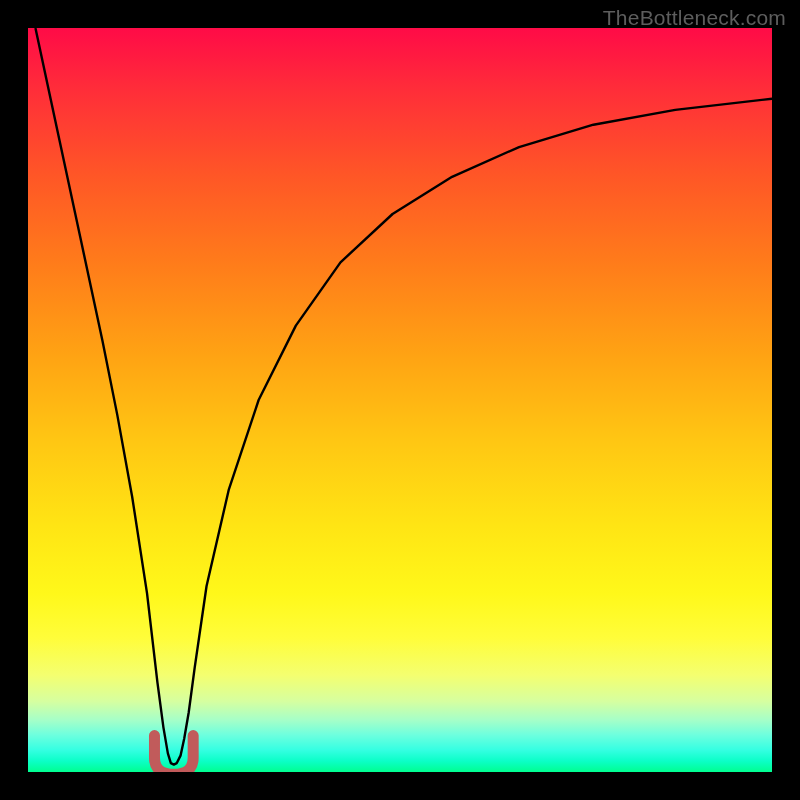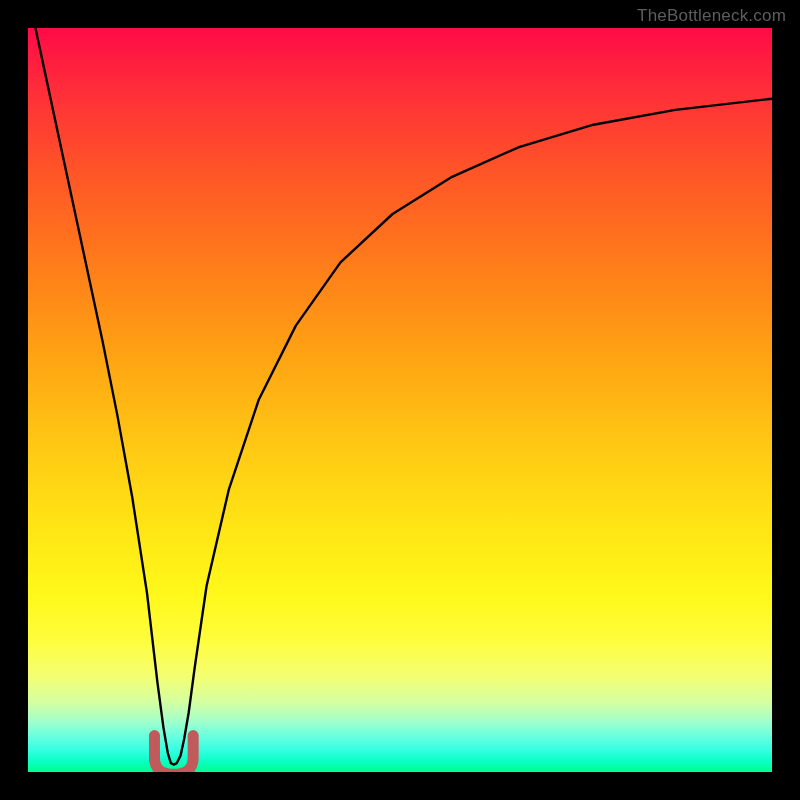--- a/index.html
+++ b/index.html
@@ -43,21 +43,21 @@
   }
   .curve-layer {
     position: absolute;
     inset: 0;
   }
   .watermark {
     position: absolute;
     top: 6px;
     right: 14px;
     font-family: Arial, Helvetica, sans-serif;
-    font-size: 17px;
+    font-size: 21px;
     color: #5d5d5d;
     letter-spacing: 0.2px;
     user-select: none;
   }
 </style>
 </head>
 <body>
 
 <div class="frame">
   <div class="plot">

